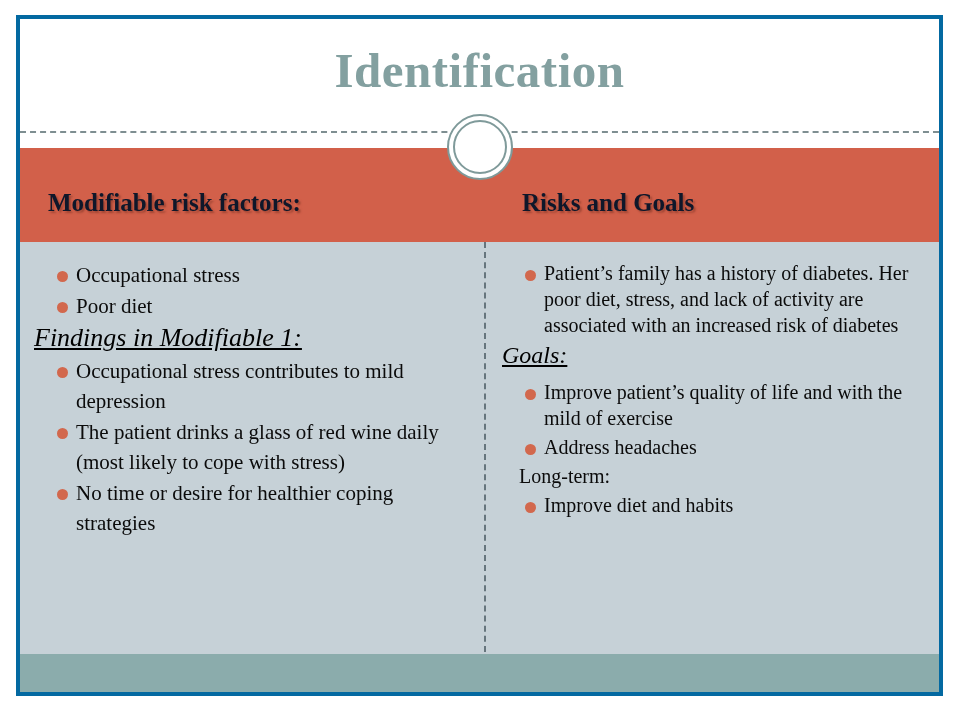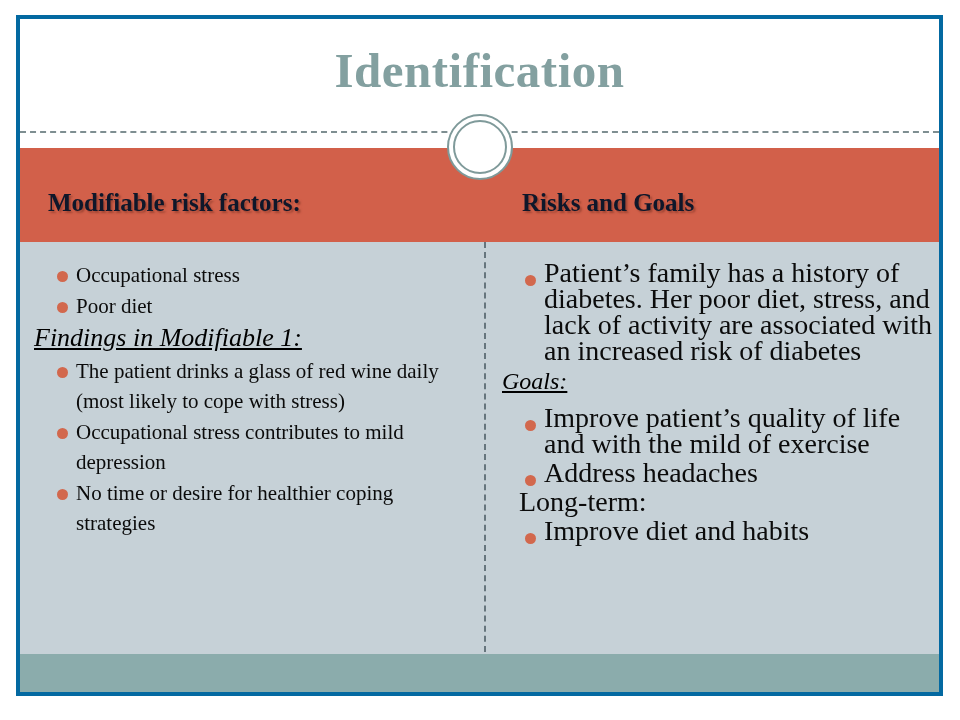--- a/index.html
+++ b/index.html
@@ -162,21 +162,21 @@
     text-decoration: underline;
     text-underline-offset: 2px;
   }
 
   
   .column.left  li { font-size: 21px; line-height: 30px; }
   .column.left  li.bullet-item { margin-bottom: 1px; }
   .column.left  li.heading-item { font-size: 26px; margin: 2px 0 3px 0; }
 
   
-  .column.right li { font-size: 28px; line-height: 26px; }
+  .column.right li { font-size: 20px; line-height: 26px; }
   .column.right li.bullet-item { margin-bottom: 3px; }
   .column.right li.heading-item { font-size: 24px; margin: 4px 0 11px 0; }
   .column.right li.plain-item { margin: 2px 0 3px 0; }
 
   
   .footer-band {
     position: absolute;
     left: 0;
     bottom: 0;
     width: 100%;
@@ -205,22 +205,22 @@
   </div>
 
   <div class="body-zone">
     <div class="col-divider"></div>
 
     <div class="column left">
       <ul class="bullets">
         <li class="bullet-item">Occupational stress</li>
         <li class="bullet-item">Poor diet</li>
         <li class="heading-item">Findings in Modifiable 1:</li>
+        <li class="bullet-item">Occupational stress contributes to mild depression</li>
         <li class="bullet-item">The patient drinks a glass of red wine daily (most likely to cope with stress)</li>
-        <li class="bullet-item">Occupational stress contributes to mild depression</li>
         <li class="bullet-item">No time or desire for healthier coping strategies</li>
       </ul>
     </div>
 
     <div class="column right">
       <ul class="bullets">
         <li class="bullet-item">Patient’s family has a history of diabetes. Her poor diet, stress, and lack of activity are associated with an increased risk of diabetes</li>
         <li class="heading-item">Goals:</li>
         <li class="bullet-item">Improve patient’s quality of life and  with the mild of exercise</li>
         <li class="bullet-item">Address headaches</li>

